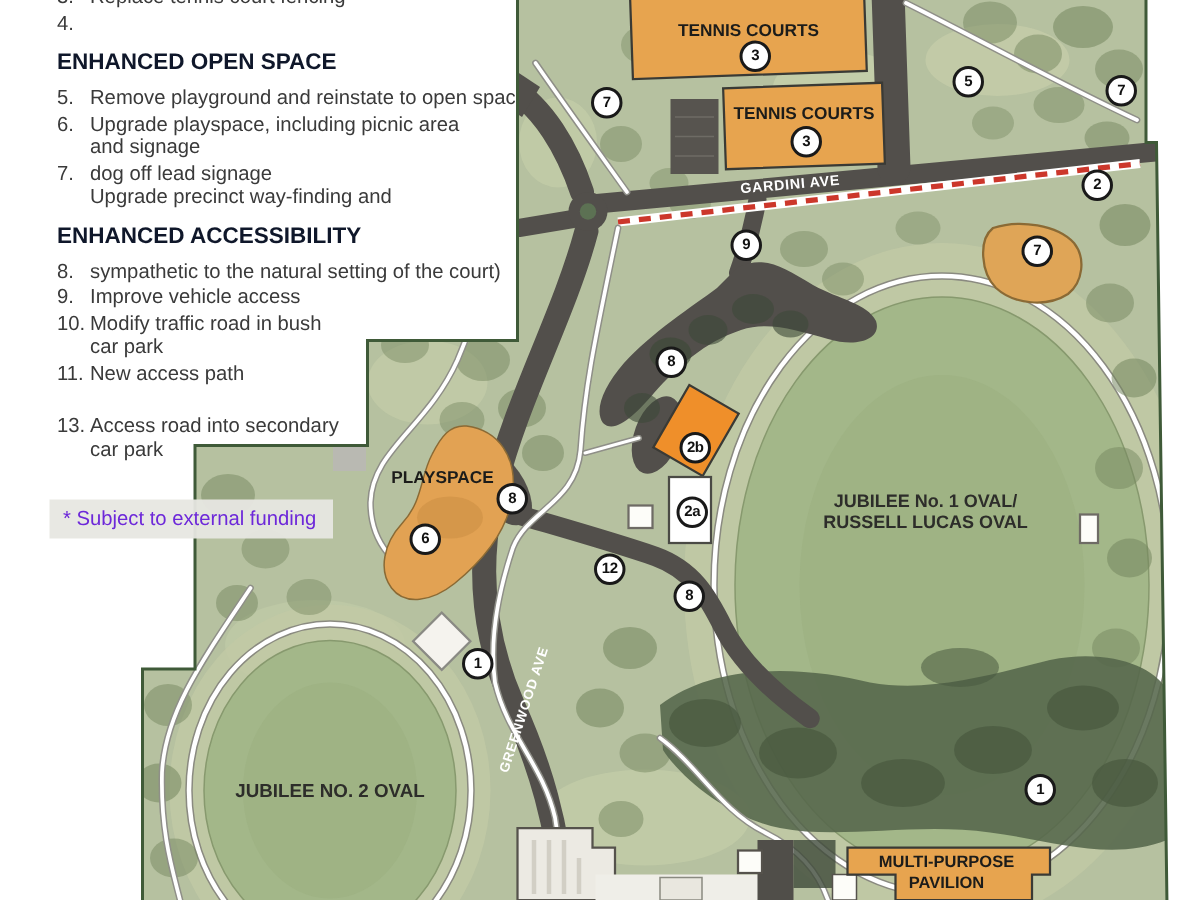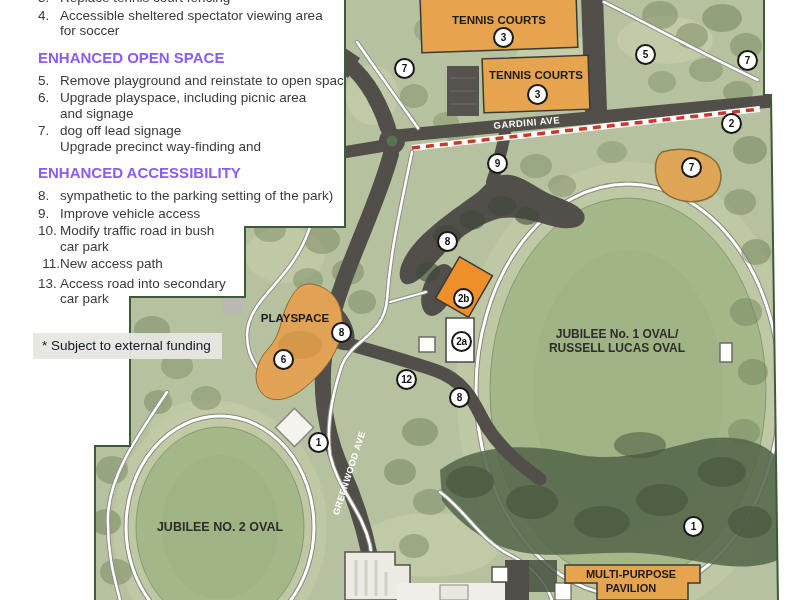--- a/index.html
+++ b/index.html
@@ -3,24 +3,24 @@
 <meta charset="utf-8">
 <style>
   html,body{margin:0;padding:0;background:#fff;}
   .screen{position:relative;width:800px;height:600px;overflow:hidden;background:#ffffff;
           font-family:"Liberation Sans",sans-serif;}
   
   .legend{position:absolute;top:-10px;left:38px;width:335px;color:#3a3a3a;}
   .lg-item{display:flex;font-size:13.5px;line-height:15.5px;margin-bottom:2px;}
   .lg-item .num{width:22px;flex:none;}
   .lg-item .txt div{min-height:0;}
-  .lg-head{font-size:15px;font-weight:bold;color:#8b5cf6;margin:10px 0 7px 0;}
-  .sp-sm{margin-bottom:4px;text-align:right;}
+  .lg-head{font-size:15px;font-weight:bold;color:#0f172a;margin:10px 0 7px 0;}
+  .sp-sm{margin-bottom:20px;}
   .footnote{position:absolute;left:33px;top:333px;background:rgba(231,231,226,0.95);
-            padding:5px 11px 6px 9px;font-size:13.5px;color:#0f172a;z-index:5;}
+            padding:5px 11px 6px 9px;font-size:13.5px;color:#6d28d9;z-index:5;}
   
   .map-svg{position:absolute;left:0;top:0;z-index:1;}
   .marker{position:absolute;z-index:6;width:21px;height:21px;border-radius:50%;
           background:#fff;border:2px solid #191919;box-sizing:border-box;
           display:flex;align-items:center;justify-content:center;
           font-size:10px;font-weight:bold;color:#111;letter-spacing:-0.3px;}
   svg text{font-family:"Liberation Sans",sans-serif;}
 </style>
 </head>
 <body>
@@ -244,24 +244,20 @@
 
     <div class="lg-item">
       <span class="num">3.</span>
       <span class="txt">
         <div>Replace tennis court fencing</div>
       </span>
     </div>
 
     <div class="lg-item">
       <span class="num">4.</span>
-      <span class="txt">
-        <div>Accessible sheltered spectator viewing area</div>
-        <div>for soccer</div>
-      </span>
     </div>
 
     <div class="lg-head">ENHANCED OPEN SPACE</div>
 
     <div class="lg-item">
       <span class="num">5.</span>
       <span class="txt">
         <div>Remove playground and reinstate to open space</div>
       </span>
     </div>
@@ -278,21 +274,21 @@
         <div>dog off lead signage</div>
         <div>Upgrade precinct way-finding and</div>
       </span>
     </div>
 
     <div class="lg-head">ENHANCED ACCESSIBILITY</div>
 
     <div class="lg-item">
       <span class="num">8.</span>
       <span class="txt">
-        <div>sympathetic to the parking setting of the park)</div>
+        <div>sympathetic to the natural setting of the court)</div>
       </span>
     </div>
     <div class="lg-item">
       <span class="num">9.</span>
       <span class="txt">
         <div>Improve vehicle access</div>
       </span>
     </div>
     <div class="lg-item">
       <span class="num">10.</span>

